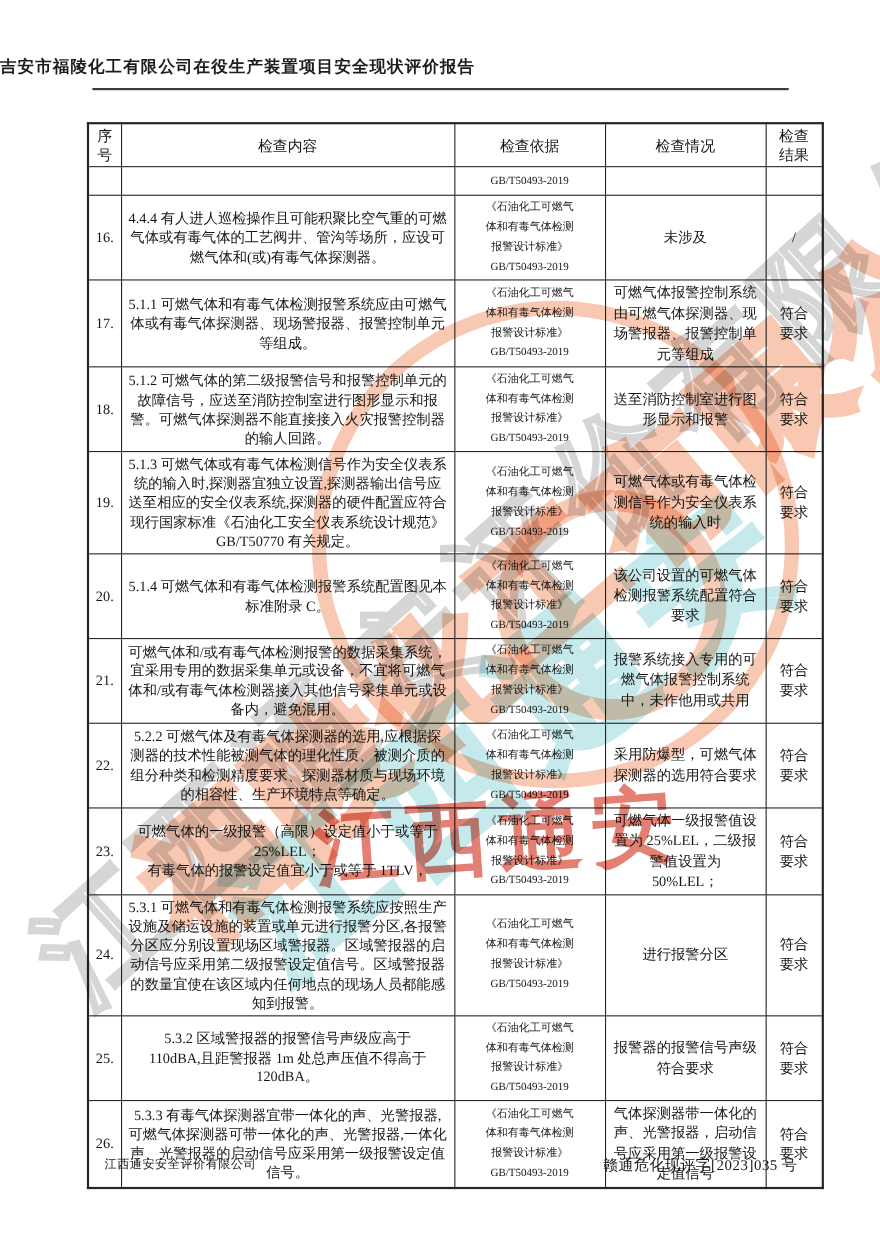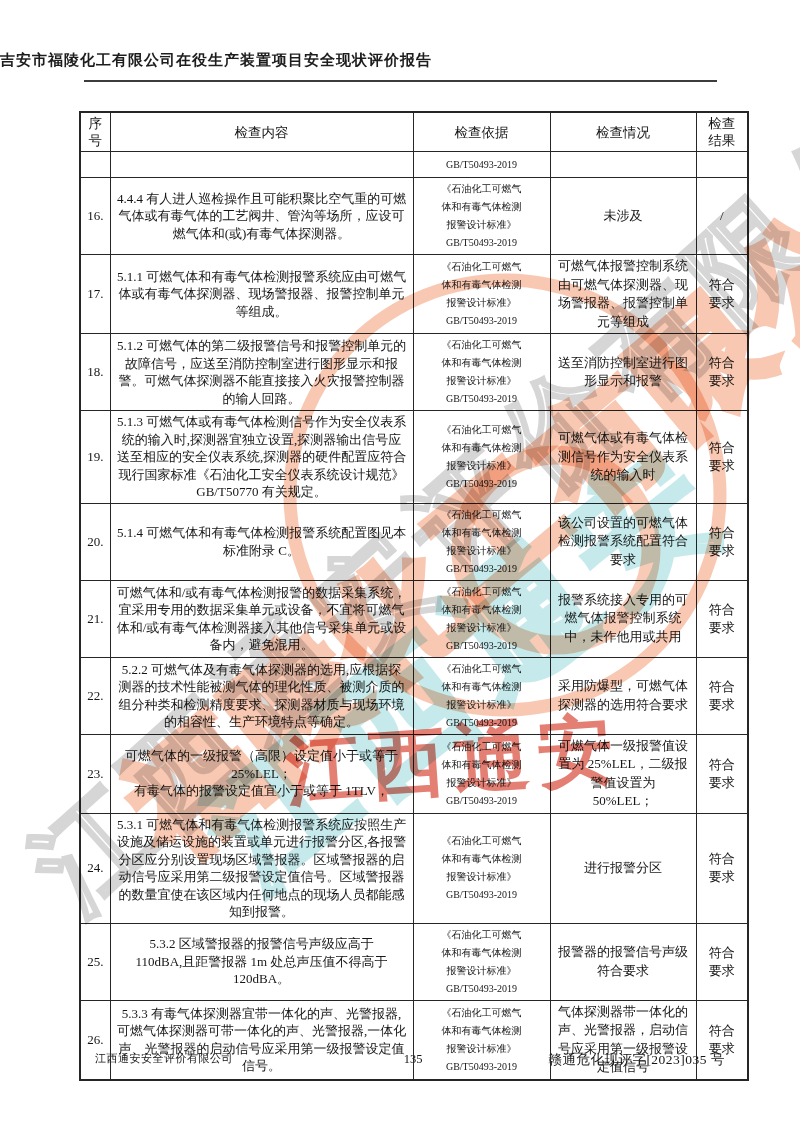--- a/index.html
+++ b/index.html
@@ -247,16 +247,15 @@
   <div class="wm wm-gray">江西通安评价有限公司</div>
   <div class="wm wm-teal">江西通安</div>
   <div class="wm wm-orange-text">福陵化工有限公司</div>
   <svg class="wm wm-seal" viewBox="0 0 800 1131" xmlns="http://www.w3.org/2000/svg">
     <circle cx="505" cy="495" r="215" fill="none" stroke="rgba(238,124,72,0.42)" stroke-width="13"></circle>
     <circle cx="556" cy="550" r="95" fill="none" stroke="rgba(238,124,72,0.40)" stroke-width="19"></circle>
   </svg>
   <div class="wm wm-red">江西通安</div>
 
   <div class="footer-company">江西通安安全评价有限公司</div>
-  <div class="footer-page">135</div>
   <div class="footer-doc">赣通危化现评字[2023]035 号</div>
 
 </div>
 
 </body></html>

